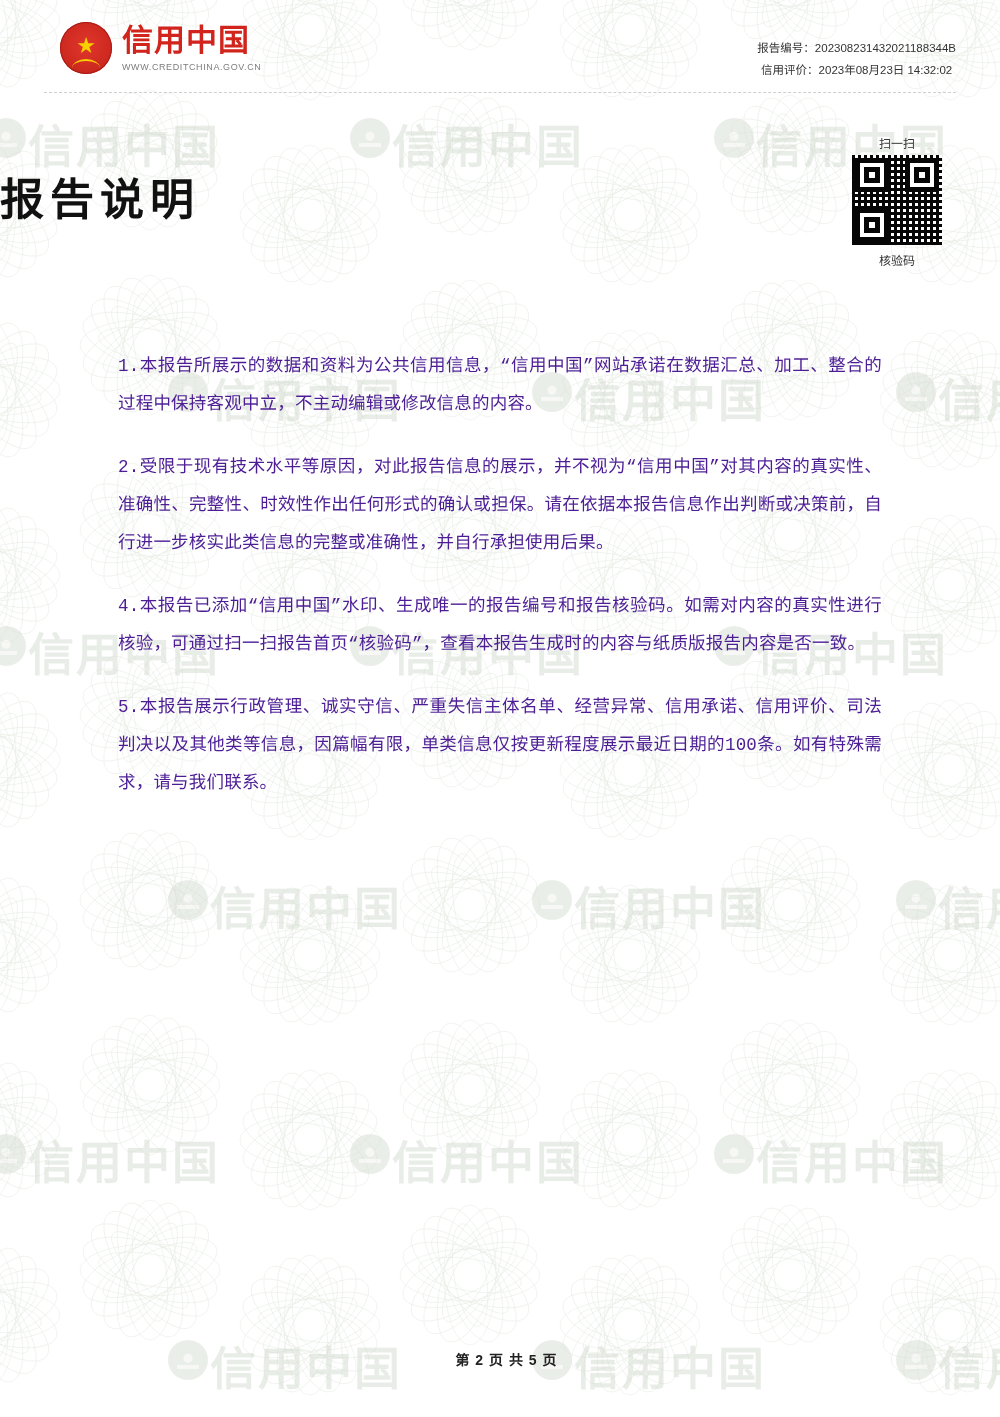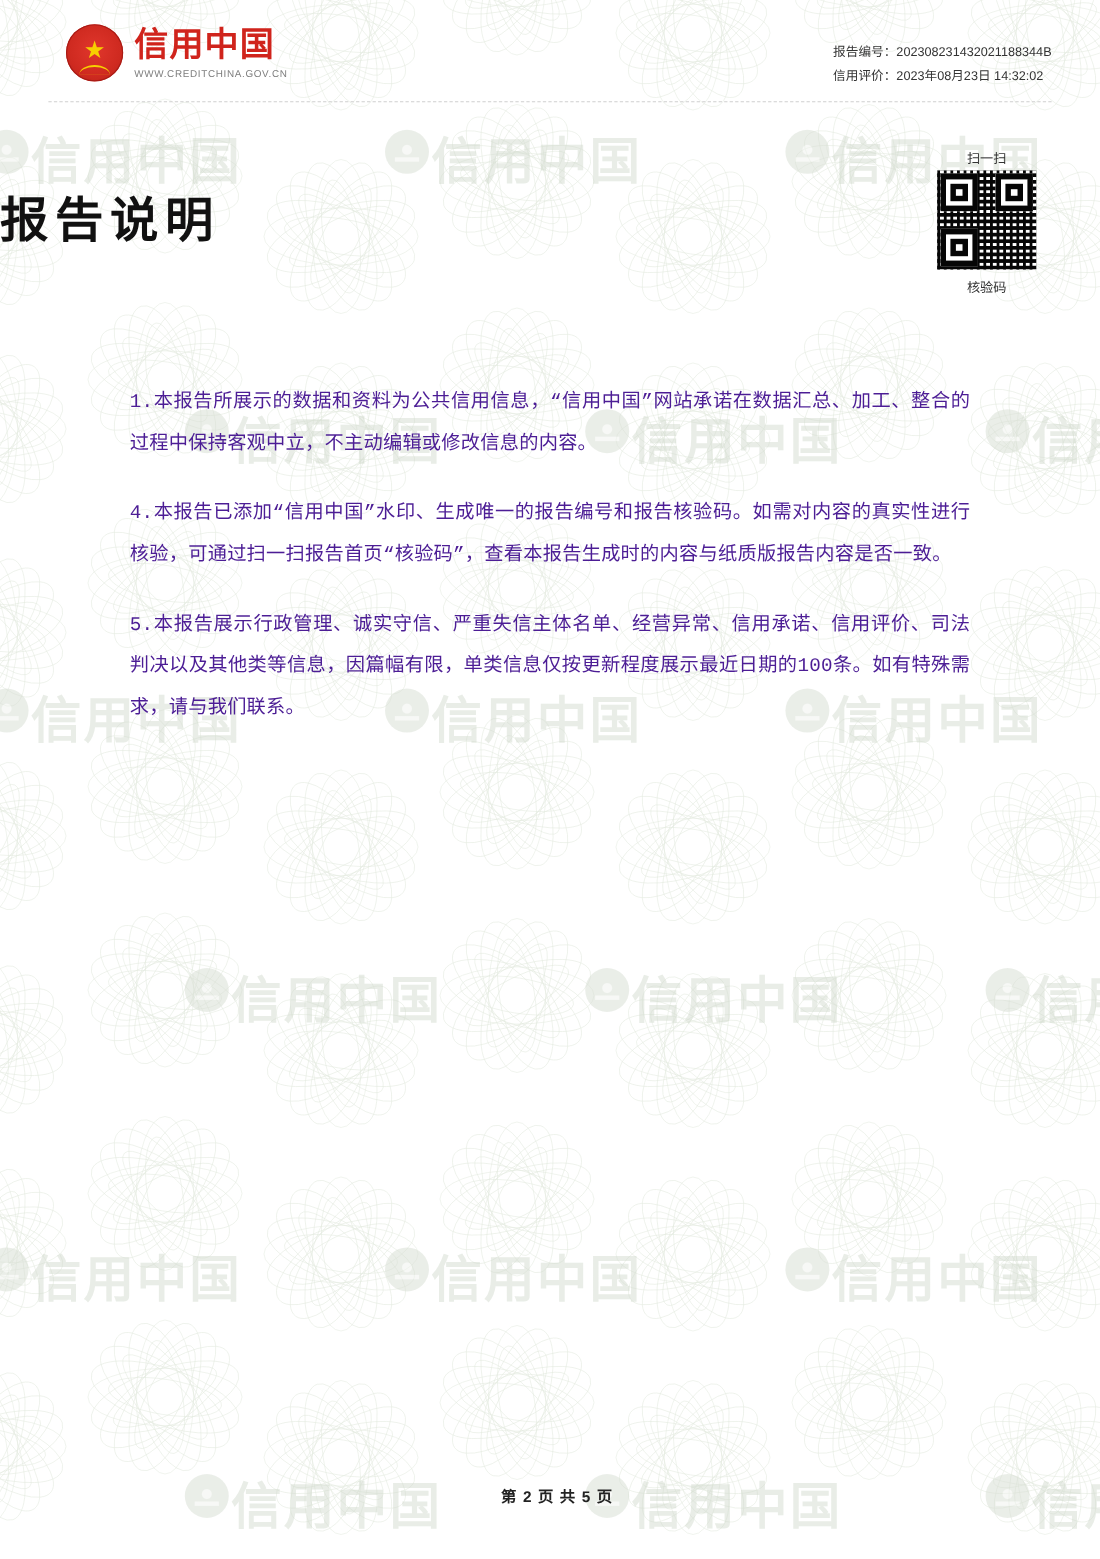--- a/index.html
+++ b/index.html
@@ -128,21 +128,21 @@
   .brand-url {
     font-size: 9px;
     color: #7e7e7e;
     letter-spacing: 0.6px;
     margin-top: 3px;
   }
   .meta {
     position: absolute;
     right: 44px;
     top: 38px;
-    text-align: left;
+    text-align: center;
     font-size: 11.5px;
     color: #333;
     line-height: 1.9;
     margin-left: 39px;
   }
   .meta div { white-space: nowrap; }
   .divider {
     position: absolute;
     left: 44px;
     right: 44px;
@@ -409,18 +409,19 @@
       <div class="qr-label">扫一扫</div>
       <div class="qr-code">
         <span class="qr-corner-bl"></span>
       </div>
       <div class="qr-caption">核验码</div>
     </div>
   </div>
 
   <div class="content">
     <p class="para">1.本报告所展示的数据和资料为公共信用信息，“信用中国”网站承诺在数据汇总、加工、整合的过程中保持客观中立，不主动编辑或修改信息的内容。</p>
+    <p class="para">2.受限于现有技术水平等原因，对此报告信息的展示，并不视为“信用中国”对其内容的真实性、准确性、完整性、时效性作出任何形式的确认或担保。请在依据本报告信息作出判断或决策前，自行进一步核实此类信息的完整或准确性，并自行承担使用后果。</p>
     <p class="para">4.本报告已添加“信用中国”水印、生成唯一的报告编号和报告核验码。如需对内容的真实性进行核验，可通过扫一扫报告首页“核验码”，查看本报告生成时的内容与纸质版报告内容是否一致。</p>
     <p class="para">5.本报告展示行政管理、诚实守信、严重失信主体名单、经营异常、信用承诺、信用评价、司法判决以及其他类等信息，因篇幅有限，单类信息仅按更新程度展示最近日期的100条。如有特殊需求，请与我们联系。</p>
   </div>
 
   <div class="footer">第 2 页  共 5 页</div>
 </div>
 
 </body></html>

